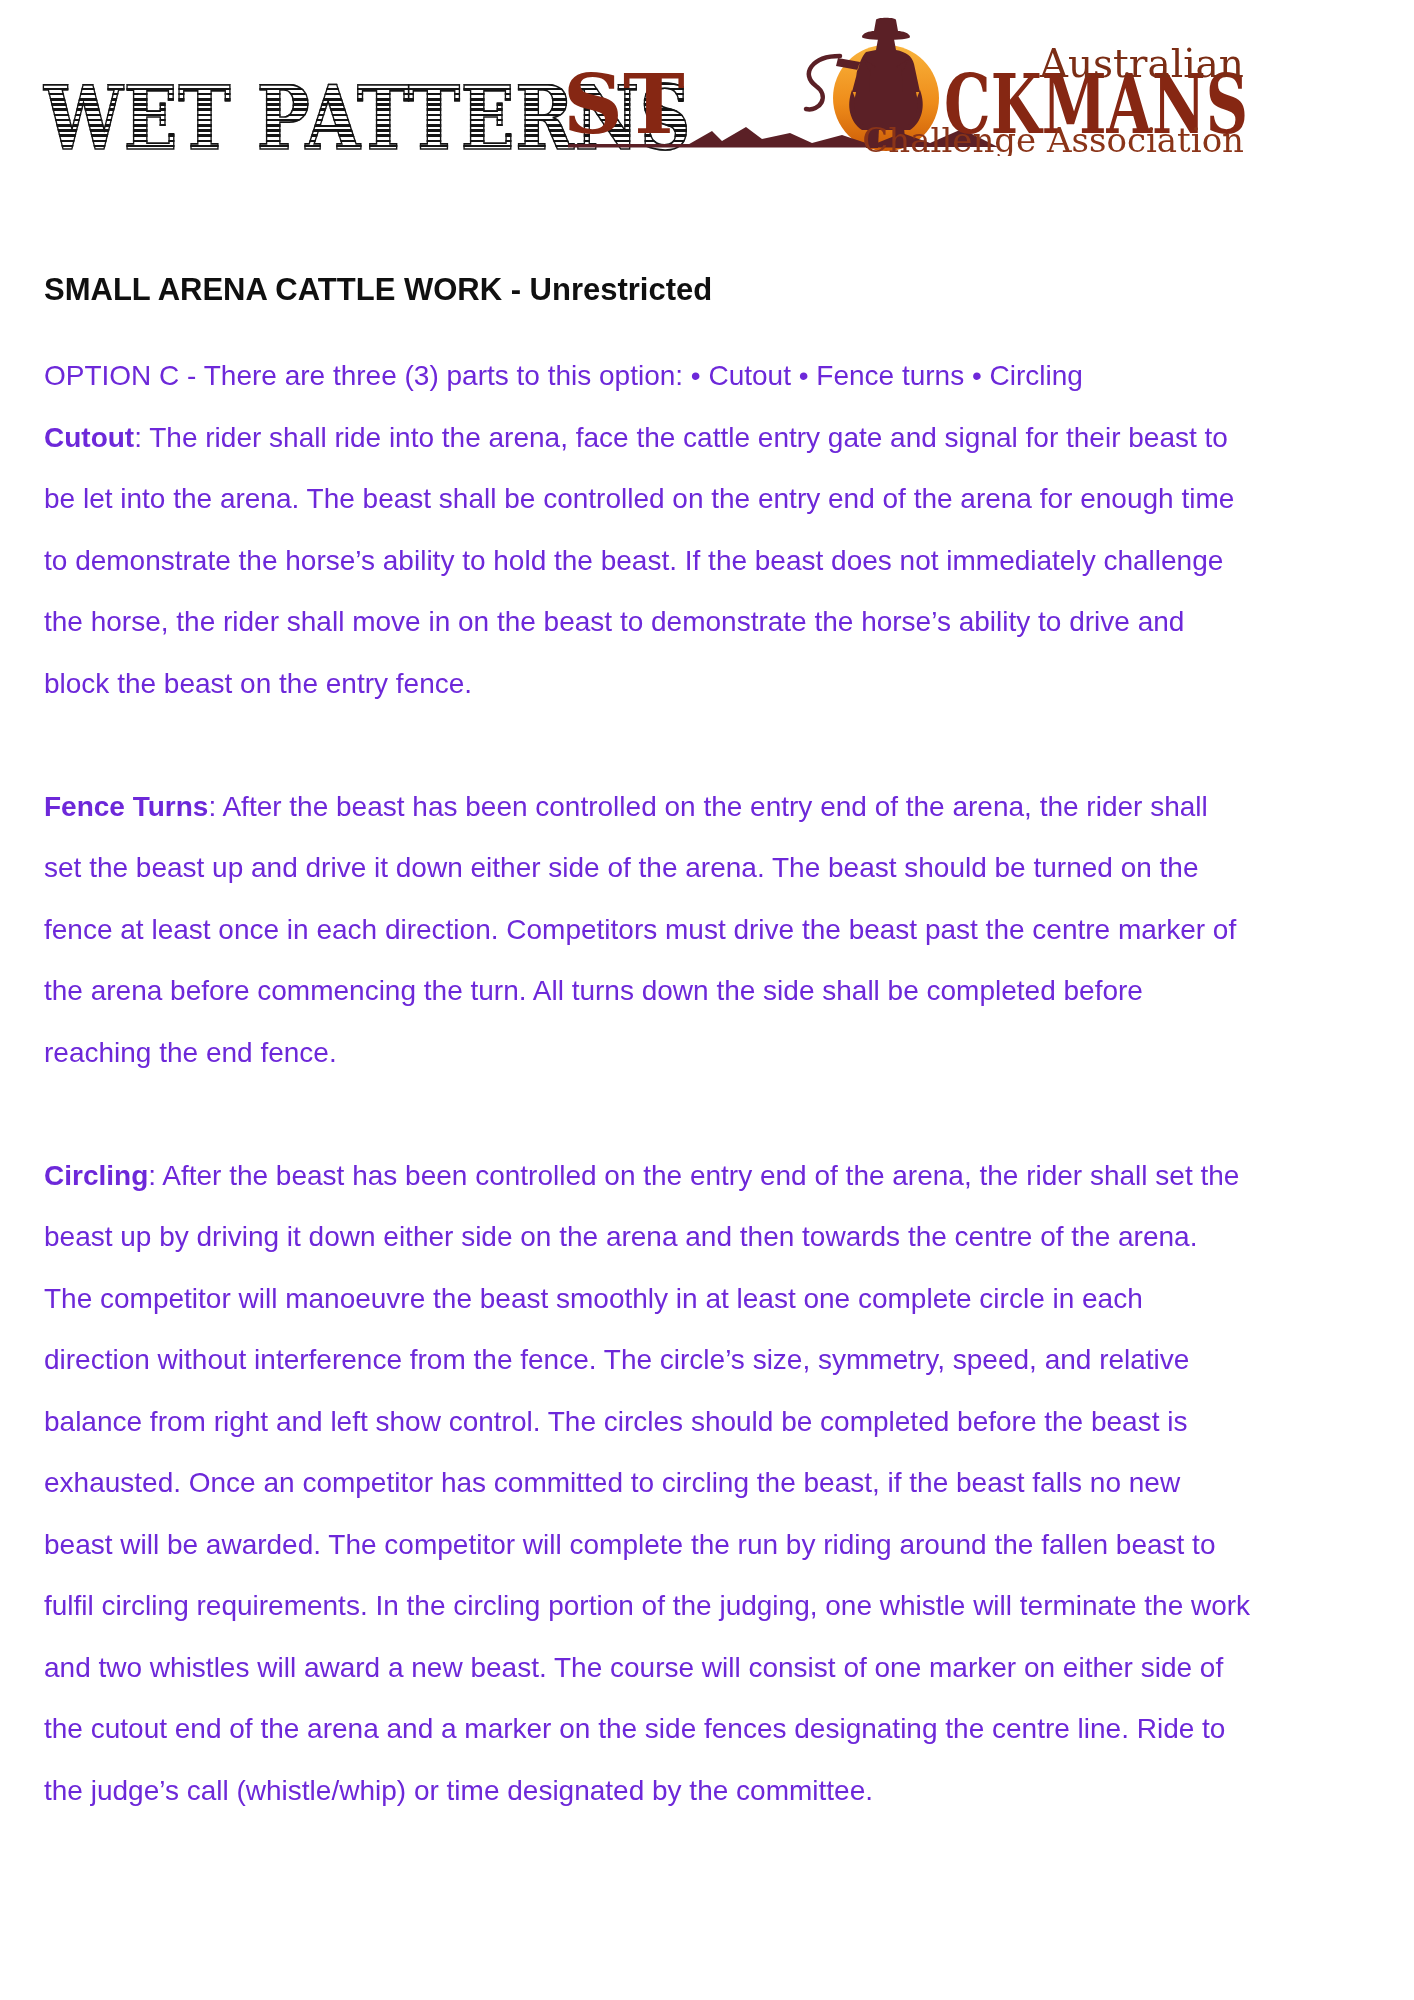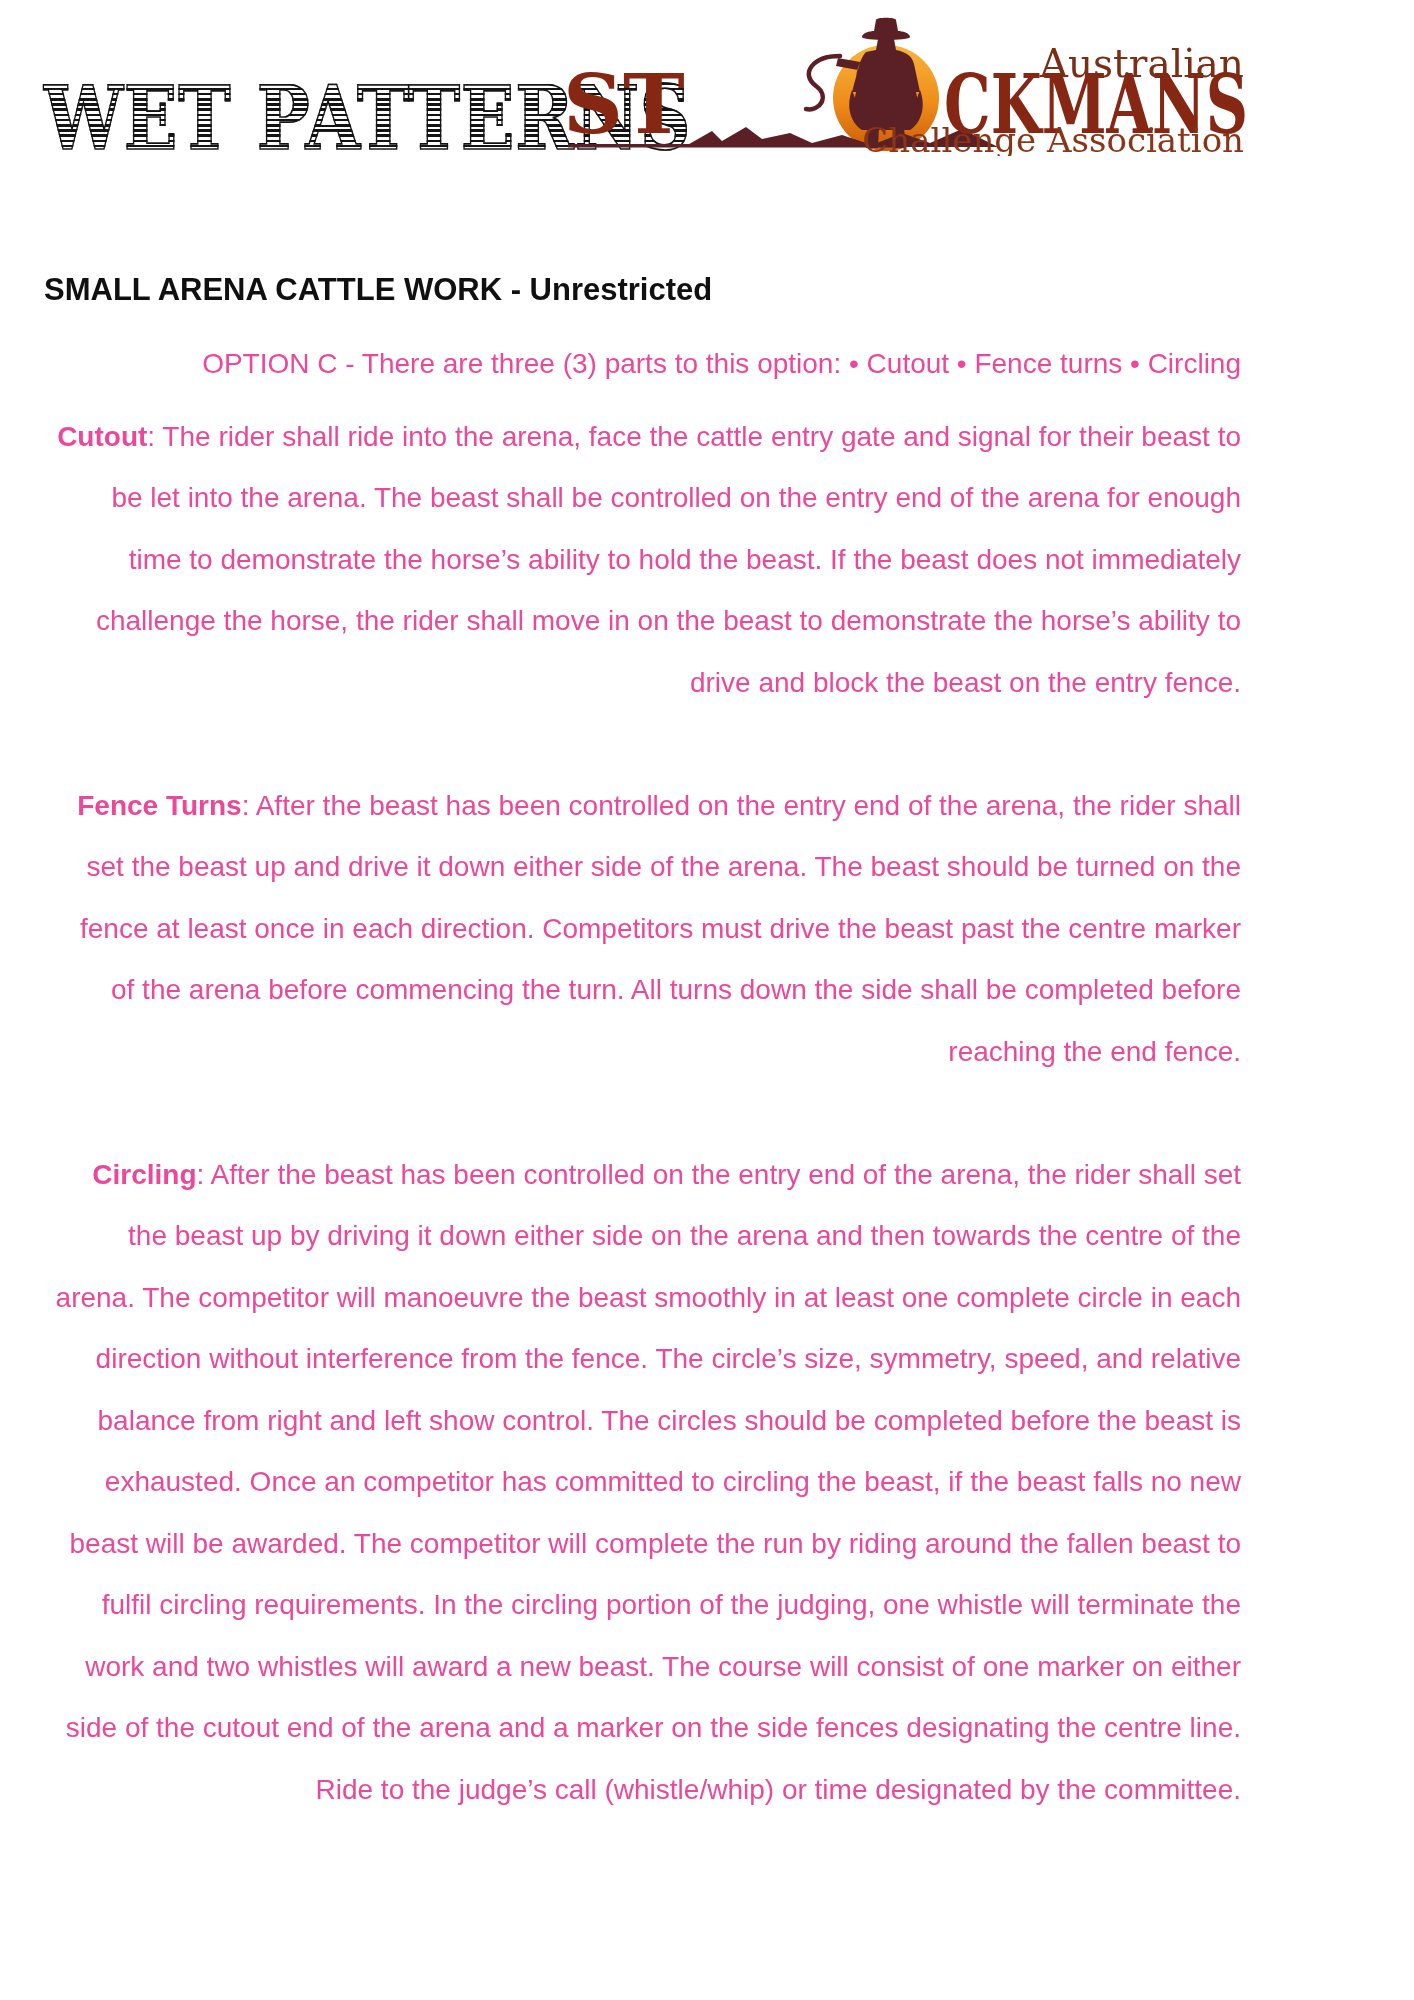--- a/index.html
+++ b/index.html
@@ -40,33 +40,33 @@
   }
 
   .logo { position: absolute; top: 10px; right: 4px; width: 682px; height: 146px; }
   .logo svg { display: block; width: 100%; height: 100%; }
   .logo text { font-family: "DejaVu Serif", serif; }
 
   
   .doc { position: relative; }
 
   .doc-heading {
-    margin: 0 0 25px 0;
+    margin: 0 0 37px 0;
     font-size: 31px;
     font-weight: 700;
     color: #101010;
     letter-spacing: 0px;
   }
 
   .doc p {
-    margin: 11px;
+    margin: 0;
     font-size: 28px;
     line-height: 61.5px;
-    color: #ec4899;
-    text-align: right;
+    color: #6d28d9;
+    text-align: left;
   }
 
   .para-gap { margin-top: 61.5px !important; }
   .para-label { font-weight: 700; }
 </style>
 </head>
 <body>
 
 <div class="page">
 

